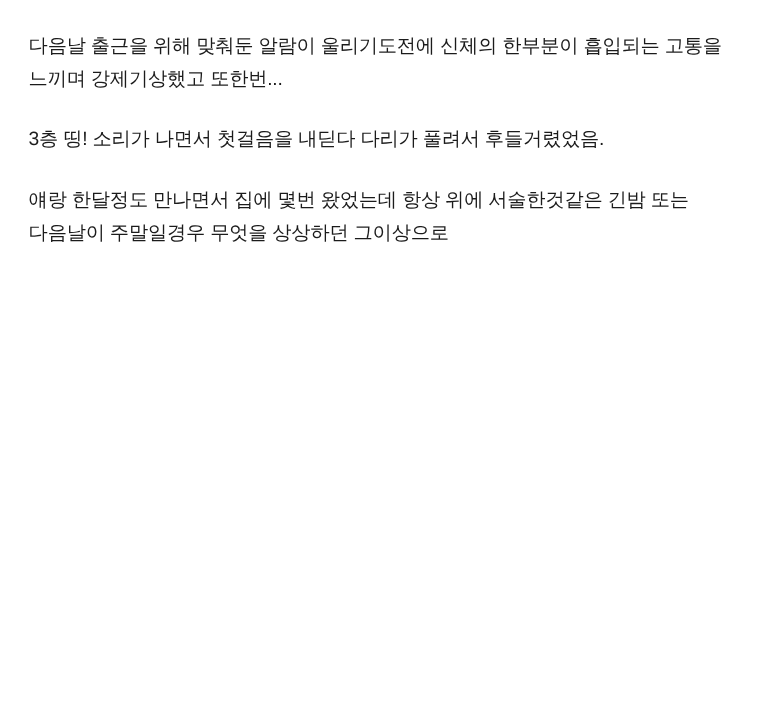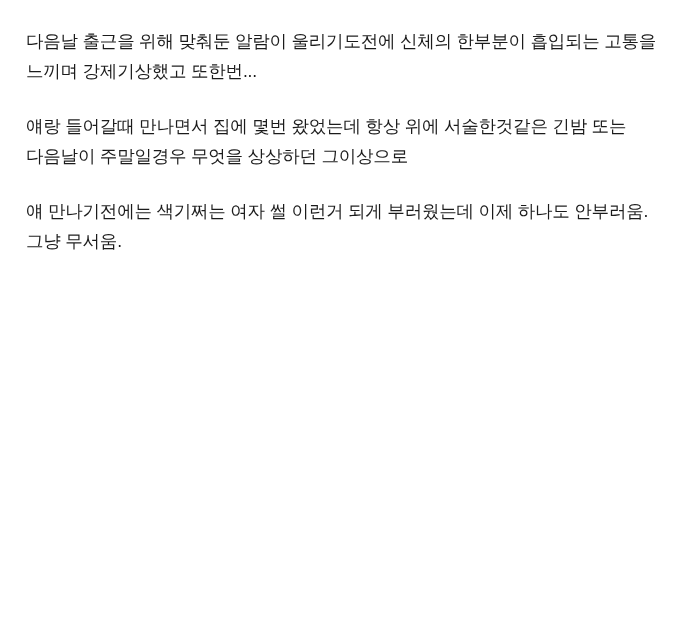--- a/index.html
+++ b/index.html
@@ -33,15 +33,15 @@
   }
   .para:last-child {
     margin-bottom: 0;
   }
 </style>
 </head>
 <body>
 
 <div id="page">
   <p class="para">다음날 출근을 위해 맞춰둔 알람이 울리기도전에 신체의 한부분이 흡입되는 고통을 느끼며 강제기상했고 또한번...</p>
-  <p class="para">얘랑 들어갈때 만나면서 집에 몇번 왔었는데 항상 위에 서술한것같은 긴밤 또는 다음날이 주말일경우 무엇을 상상하던 그이상으로</p>
-  <p class="para">얘 만나기전에는 색기쩌는 여자 썰 이런거 되게 부러웠는데 이제 하나도 안부러움. 그냥 무서움.</p>
+  <p class="para">3층 띵! 소리가 나면서 첫걸음을 내딛다 다리가 풀려서 후들거렸었음.</p>
+  <p class="para">얘랑 한달정도 만나면서 집에 몇번 왔었는데 항상 위에 서술한것같은 긴밤 또는 다음날이 주말일경우 무엇을 상상하던 그이상으로</p>
 </div>
 
 </body></html>

